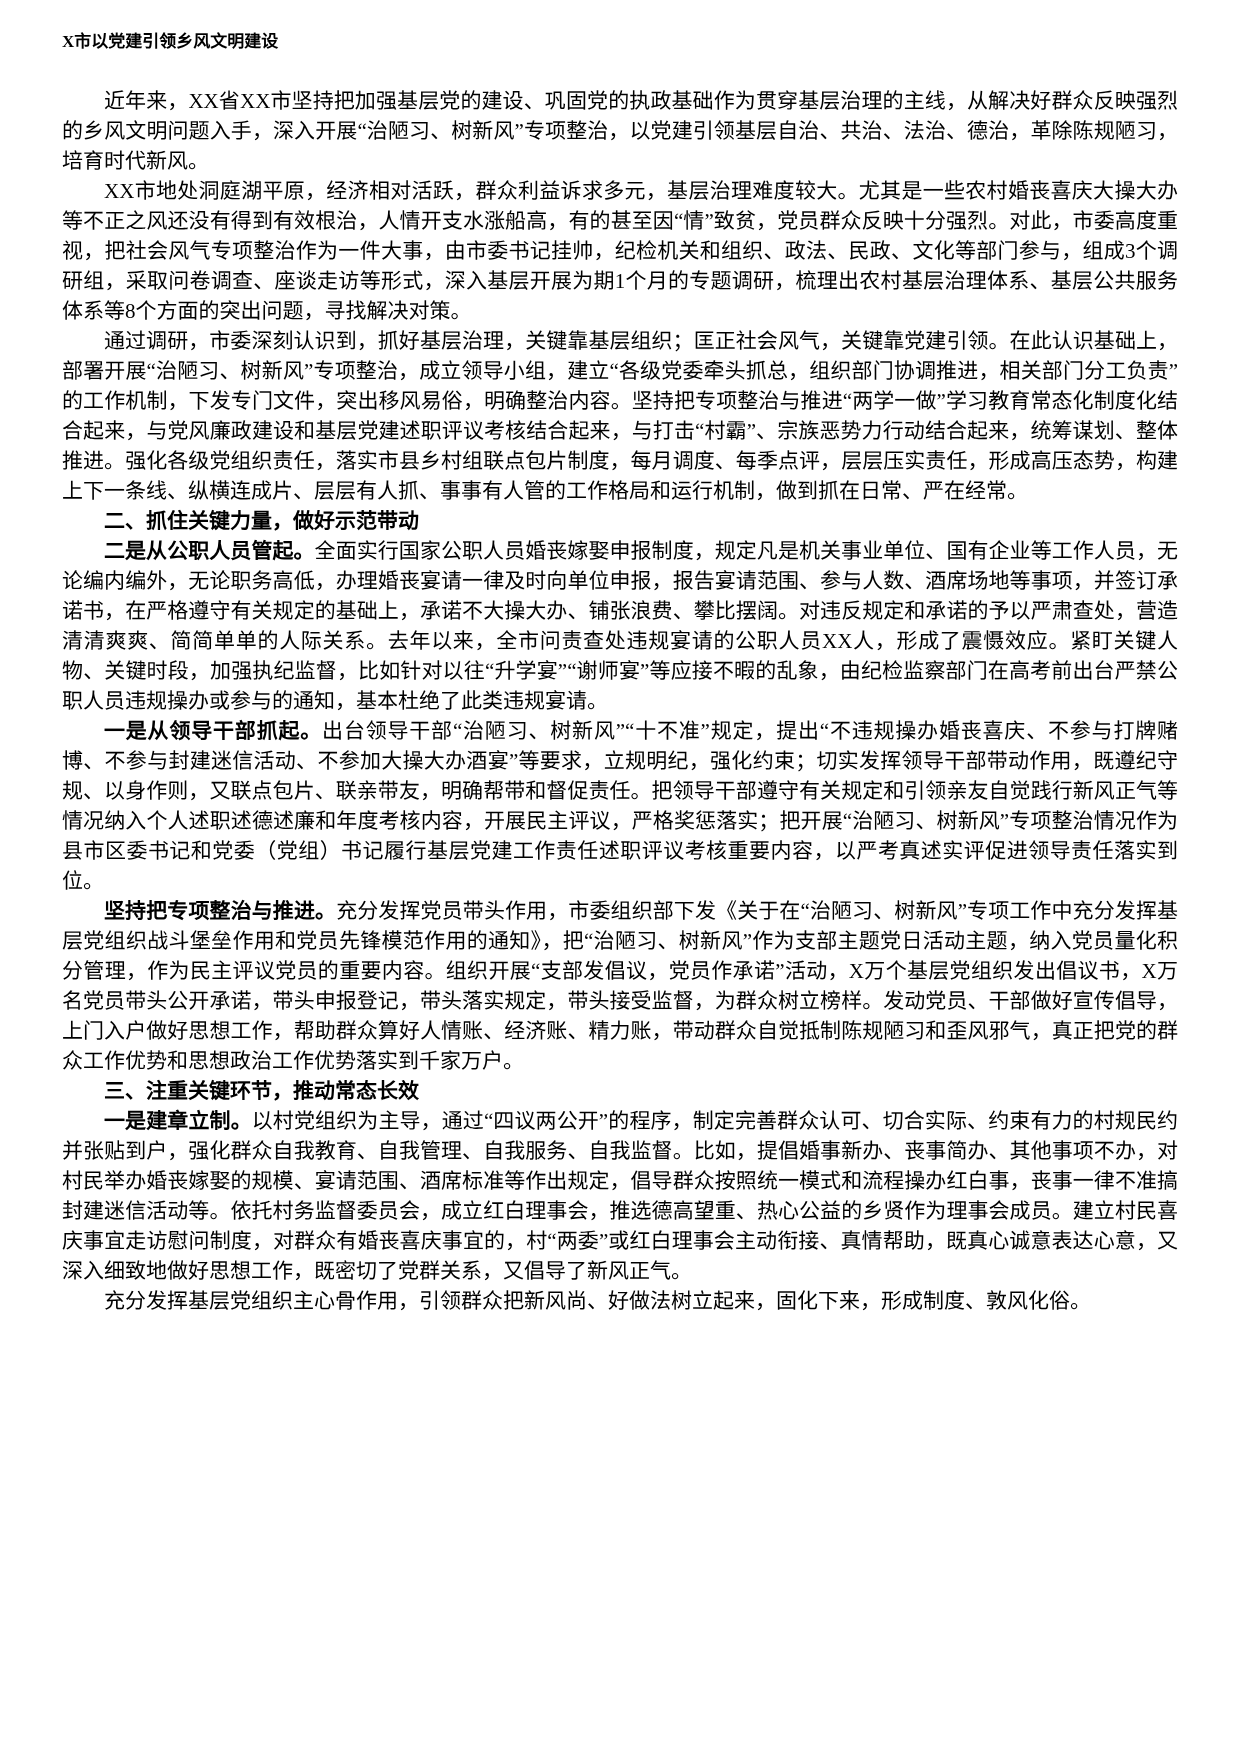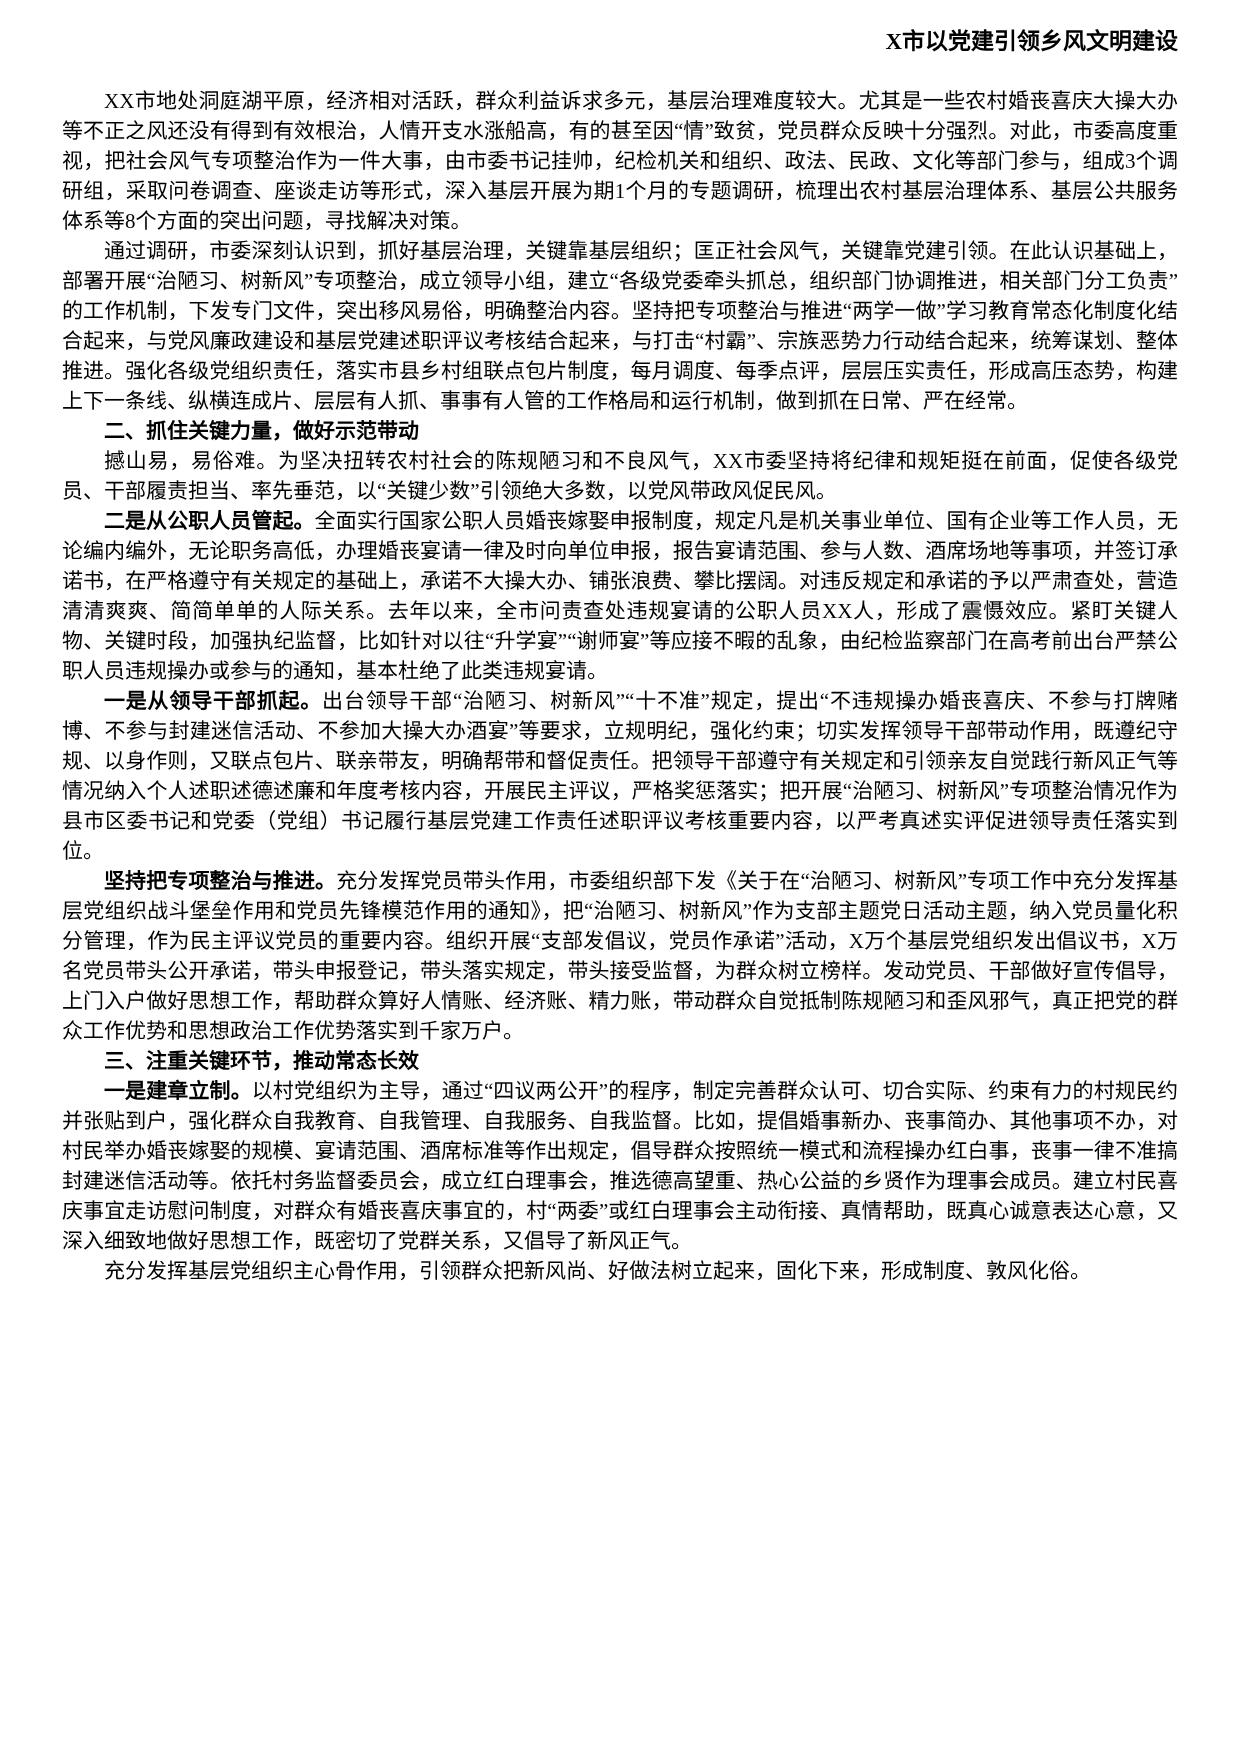--- a/index.html
+++ b/index.html
@@ -14,24 +14,24 @@
     margin: 0 auto;
     padding: 26px 62px 40px 62px;
     background: #ffffff;
     color: #000000;
     font-family: "Liberation Serif", "DejaVu Serif", serif;
     font-size: 21px;
     line-height: 30px;
     text-align: justify;
   }
   .doc-title {
-    font-size: 23px;
+    font-size: 17px;
     line-height: 32px;
     font-weight: bold;
-    text-align: right;
+    text-align: left;
     text-indent: 0;
     margin: 0 0 28px 0;
   }
   .para {
     margin: 0;
     text-indent: 2em;
   }
   .heading {
     font-weight: bold;
   }
@@ -39,29 +39,29 @@
     font-weight: bold;
   }
 </style>
 </head>
 <body>
 
 <div class="page">
 
   <h1 class="doc-title">X市以党建引领乡风文明建设</h1>
 
+  <p class="para">近年来，XX省XX市坚持把加强基层党的建设、巩固党的执政基础作为贯穿基层治理的主线，从解决好群众反映强烈的乡风文明问题入手，深入开展“治陋习、树新风”专项整治，以党建引领基层自治、共治、法治、德治，革除陈规陋习，培育时代新风。</p>
 
 
   <p class="para">XX市地处洞庭湖平原，经济相对活跃，群众利益诉求多元，基层治理难度较大。尤其是一些农村婚丧喜庆大操大办等不正之风还没有得到有效根治，人情开支水涨船高，有的甚至因“情”致贫，党员群众反映十分强烈。对此，市委高度重视，把社会风气专项整治作为一件大事，由市委书记挂帅，纪检机关和组织、政法、民政、文化等部门参与，组成3个调研组，采取问卷调查、座谈走访等形式，深入基层开展为期1个月的专题调研，梳理出农村基层治理体系、基层公共服务体系等8个方面的突出问题，寻找解决对策。</p>
 
   <p class="para">通过调研，市委深刻认识到，抓好基层治理，关键靠基层组织；匡正社会风气，关键靠党建引领。在此认识基础上，部署开展“治陋习、树新风”专项整治，成立领导小组，建立“各级党委牵头抓总，组织部门协调推进，相关部门分工负责”的工作机制，下发专门文件，突出移风易俗，明确整治内容。坚持把专项整治与推进“两学一做”学习教育常态化制度化结合起来，与党风廉政建设和基层党建述职评议考核结合起来，与打击“村霸”、宗族恶势力行动结合起来，统筹谋划、整体推进。强化各级党组织责任，落实市县乡村组联点包片制度，每月调度、每季点评，层层压实责任，形成高压态势，构建上下一条线、纵横连成片、层层有人抓、事事有人管的工作格局和运行机制，做到抓在日常、严在经常。</p>
 
   <p class="para heading">二、抓住关键力量，做好示范带动</p>
 
-  <p class="para">撼山易，易俗难。为坚决扭转农村社会的陈规陋习和不良风气，XX市委坚持将纪律和规矩挺在前面，促使各级党员、干部履责担当、率先垂范，以“关键少数”引领绝大多数，以党风带政风促民风。</p>
 
   <p class="para"><strong class="lead">二是从公职人员管起。</strong><span>全面实行国家公职人员婚丧嫁娶申报制度，规定凡是机关事业单位、国有企业等工作人员，无论编内编外，无论职务高低，办理婚丧宴请一律及时向单位申报，报告宴请范围、参与人数、酒席场地等事项，并签订承诺书，在严格遵守有关规定的基础上，承诺不大操大办、铺张浪费、攀比摆阔。对违反规定和承诺的予以严肃查处，营造清清爽爽、简简单单的人际关系。去年以来，全市问责查处违规宴请的公职人员XX人，形成了震慑效应。紧盯关键人物、关键时段，加强执纪监督，比如针对以往“升学宴”“谢师宴”等应接不暇的乱象，由纪检监察部门在高考前出台严禁公职人员违规操办或参与的通知，基本杜绝了此类违规宴请。</span></p>
 
   <p class="para"><strong class="lead">一是从领导干部抓起。</strong><span>出台领导干部“治陋习、树新风”“十不准”规定，提出“不违规操办婚丧喜庆、不参与打牌赌博、不参与封建迷信活动、不参加大操大办酒宴”等要求，立规明纪，强化约束；切实发挥领导干部带动作用，既遵纪守规、以身作则，又联点包片、联亲带友，明确帮带和督促责任。把领导干部遵守有关规定和引领亲友自觉践行新风正气等情况纳入个人述职述德述廉和年度考核内容，开展民主评议，严格奖惩落实；把开展“治陋习、树新风”专项整治情况作为县市区委书记和党委（党组）书记履行基层党建工作责任述职评议考核重要内容，以严考真述实评促进领导责任落实到位。</span></p>
 
   <p class="para"><strong class="lead">坚持把专项整治与推进。</strong><span>充分发挥党员带头作用，市委组织部下发《关于在“治陋习、树新风”专项工作中充分发挥基层党组织战斗堡垒作用和党员先锋模范作用的通知》，把“治陋习、树新风”作为支部主题党日活动主题，纳入党员量化积分管理，作为民主评议党员的重要内容。组织开展“支部发倡议，党员作承诺”活动，X万个基层党组织发出倡议书，X万名党员带头公开承诺，带头申报登记，带头落实规定，带头接受监督，为群众树立榜样。发动党员、干部做好宣传倡导，上门入户做好思想工作，帮助群众算好人情账、经济账、精力账，带动群众自觉抵制陈规陋习和歪风邪气，真正把党的群众工作优势和思想政治工作优势落实到千家万户。</span></p>
 
   <p class="para heading">三、注重关键环节，推动常态长效</p>
 
   <p class="para"><strong class="lead">一是建章立制。</strong><span>以村党组织为主导，通过“四议两公开”的程序，制定完善群众认可、切合实际、约束有力的村规民约并张贴到户，强化群众自我教育、自我管理、自我服务、自我监督。比如，提倡婚事新办、丧事简办、其他事项不办，对村民举办婚丧嫁娶的规模、宴请范围、酒席标准等作出规定，倡导群众按照统一模式和流程操办红白事，丧事一律不准搞封建迷信活动等。依托村务监督委员会，成立红白理事会，推选德高望重、热心公益的乡贤作为理事会成员。建立村民喜庆事宜走访慰问制度，对群众有婚丧喜庆事宜的，村“两委”或红白理事会主动衔接、真情帮助，既真心诚意表达心意，又深入细致地做好思想工作，既密切了党群关系，又倡导了新风正气。</span></p>

